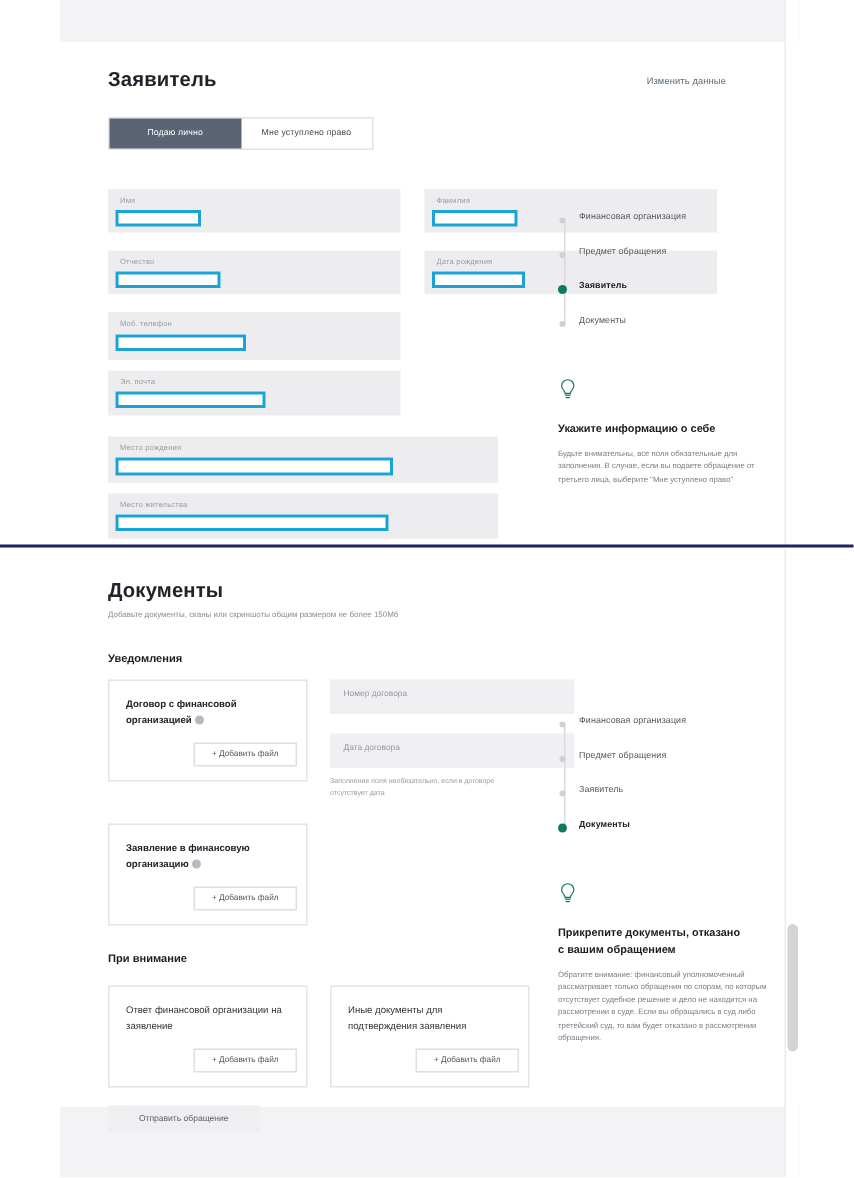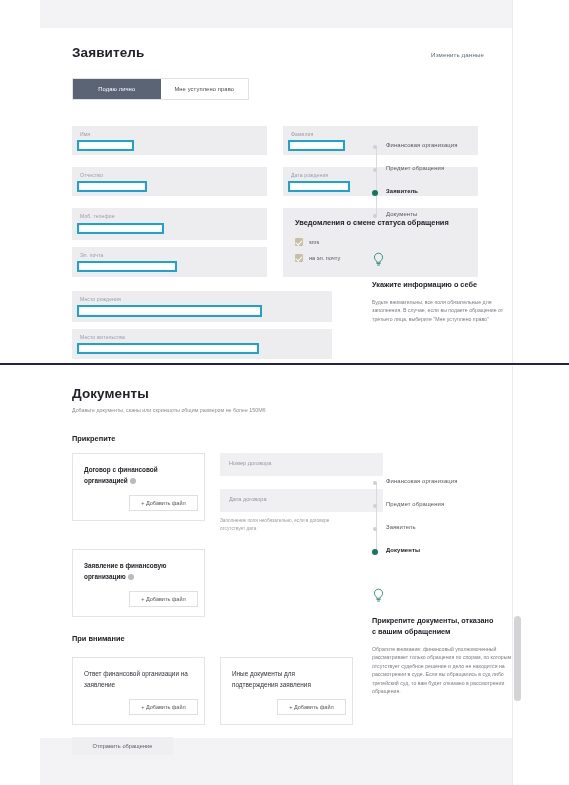--- a/index.html
+++ b/index.html
@@ -14,20 +14,21 @@
     color: #2b2b33;
     overflow: hidden;
     position: relative;
   }
   .screen {
     position: absolute;
     left: 0;
     width: 522px;
     background: #ffffff;
     overflow: hidden;
+    padding-left: 11px;
   }
   #screen-applicant { top: 0; height: 364px; }
   #screen-documents { top: 366px; height: 419px; }
 
   .divider-line {
     position: absolute;
     left: 0;
     top: 363px;
     width: 569px;
     height: 2px;
@@ -371,31 +372,20 @@
       <div class="field" style="left:0;top:94px;width:195px;height:32px;">
         <span class="lbl">Моб. телефон</span>
         <span class="highlight" style="left:5px;top:15px;width:87px;height:11px;"></span>
       </div>
 
       <div class="field" style="left:0;top:133px;width:195px;height:30px;">
         <span class="lbl">Эл. почта</span>
         <span class="highlight" style="left:5px;top:14px;width:100px;height:11px;"></span>
       </div>
 
-      <div class="notify" style="left:211px;top:94px;width:195px;height:69px;">
-        <p class="notify-title">Уведомления о смене статуса обращения</p>
-        <div class="chk-row">
-          <span class="chk"></span>
-          <span class="chk-label">sms</span>
-        </div>
-        <div class="chk-row">
-          <span class="chk"></span>
-          <span class="chk-label">на эл. почту</span>
-        </div>
-      </div>
 
       <div class="field" style="left:0;top:177px;width:260px;height:31px;">
         <span class="lbl">Место рождения</span>
         <span class="highlight" style="left:5px;top:14px;width:185px;height:12px;"></span>
       </div>
       <div class="field" style="left:0;top:215px;width:260px;height:30px;">
         <span class="lbl">Место жительства</span>
         <span class="highlight" style="left:5px;top:14px;width:182px;height:11px;"></span>
       </div>
 
@@ -442,21 +432,21 @@
 <div class="divider-line"></div>
 
 <div class="screen" id="screen-documents">
   <div class="page-bg"></div>
   <div class="card-white" style="top:0;height:372px;"></div>
 
   <div class="inner" style="top:20px;">
     <h1 class="section-title">Документы</h1>
     <p class="doc-sub">Добавьте документы, сканы или скриншоты общим размером не более 150Мб</p>
 
-    <p class="group-title" style="margin-top:20px;">Прикрепите</p>
+    <p class="group-title" style="margin-top:20px;">Уведомления</p>
 
     <div style="position:relative;height:290px;margin-top:10px;">
 
       <div class="doc-card" style="left:0;top:0;width:133px;height:68px;">
         <div class="doc-name"><span>Договор с финансовой организацией</span><span class="info-ico"></span></div>
         <div class="add-btn" style="left:56px;top:41px;width:69px;height:16px;">+ Добавить файл</div>
       </div>
 
       <div class="doc-input" style="left:148px;top:0;width:163px;height:23px;">
         <span class="lbl">Номер договора</span>

